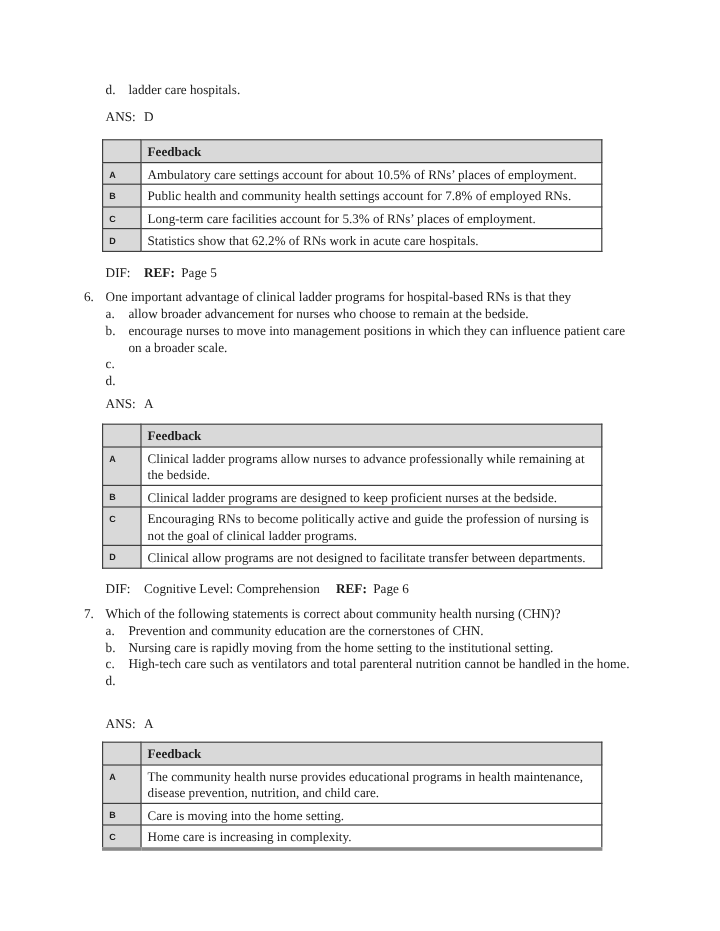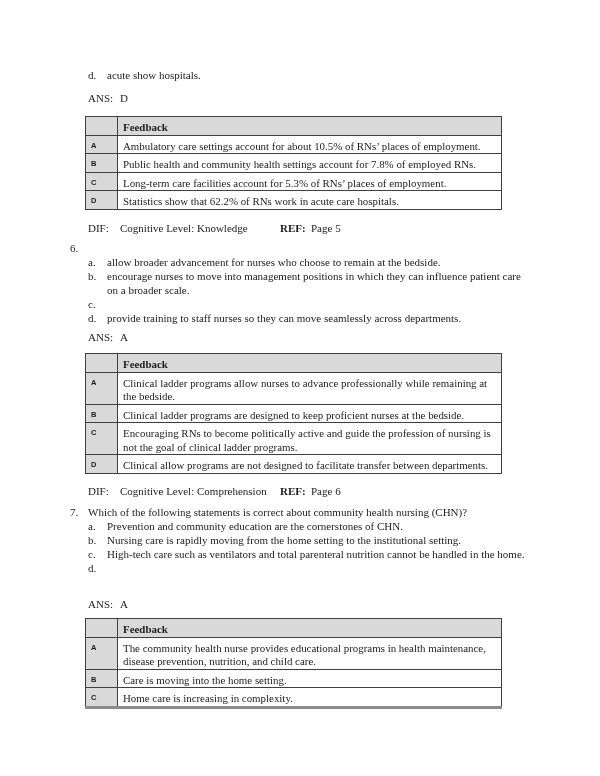--- a/index.html
+++ b/index.html
@@ -79,21 +79,21 @@
   .pos-ans2{left:88px;top:597px;}
   .pos-t2{left:85px;top:618px;}
 </style>
 </head>
 <body>
 
 <div class="page">
 
   <div class="block pos-carry opt-row">
     <span class="opt-letter">d.</span>
-    <span class="opt-text">acute show hospitals.</span>
+    <span class="opt-text">ladder care hospitals.</span>
   </div>
 
   <div class="block pos-ans0 ans-row">
     <span class="ans-label">ANS:</span>
     <span class="ans-value">D</span>
   </div>
 
   <table class="fb block pos-t0">
     <tbody>
         <tr class="hdr">
@@ -114,44 +114,43 @@
     </tr>
     <tr>
       <td class="lcell">D</td>
       <td>Statistics show that 62.2% of RNs work in acute care hospitals.</td>
     </tr>
   </tbody>
     </table>
 
   <div class="block pos-dif0 dif-row">
     <span class="dif-label">DIF:</span>
-    <span class="dif-value">Cognitive Level: Knowledge</span>
     <span class="ref-label">REF:</span>
     <span class="ref-value">Page 5</span>
   </div>
 
   <div class="block pos-q6">
     <div class="q-line">
       <span class="q-num">6.</span>
+      <span class="q-stem">One important advantage of clinical ladder programs for hospital-based RNs is that they</span>
     </div>
     <div class="options">
       <div class="opt-row">
         <span class="opt-letter">a.</span>
         <span class="opt-text">allow broader advancement for nurses who choose to remain at the bedside.</span>
       </div>
       <div class="opt-row">
         <span class="opt-letter">b.</span>
         <span class="opt-text">encourage nurses to move into management positions in which they can influence patient care on a broader scale.</span>
       </div>
       <div class="opt-row">
         <span class="opt-letter">c.</span>
       </div>
       <div class="opt-row">
         <span class="opt-letter">d.</span>
-        <span class="opt-text">provide training to staff nurses so they can move seamlessly across departments.</span>
       </div>
     </div>
   </div>
 
   <div class="block pos-ans1 ans-row">
     <span class="ans-label">ANS:</span>
     <span class="ans-value">A</span>
   </div>
 
   <table class="fb block pos-t1">

